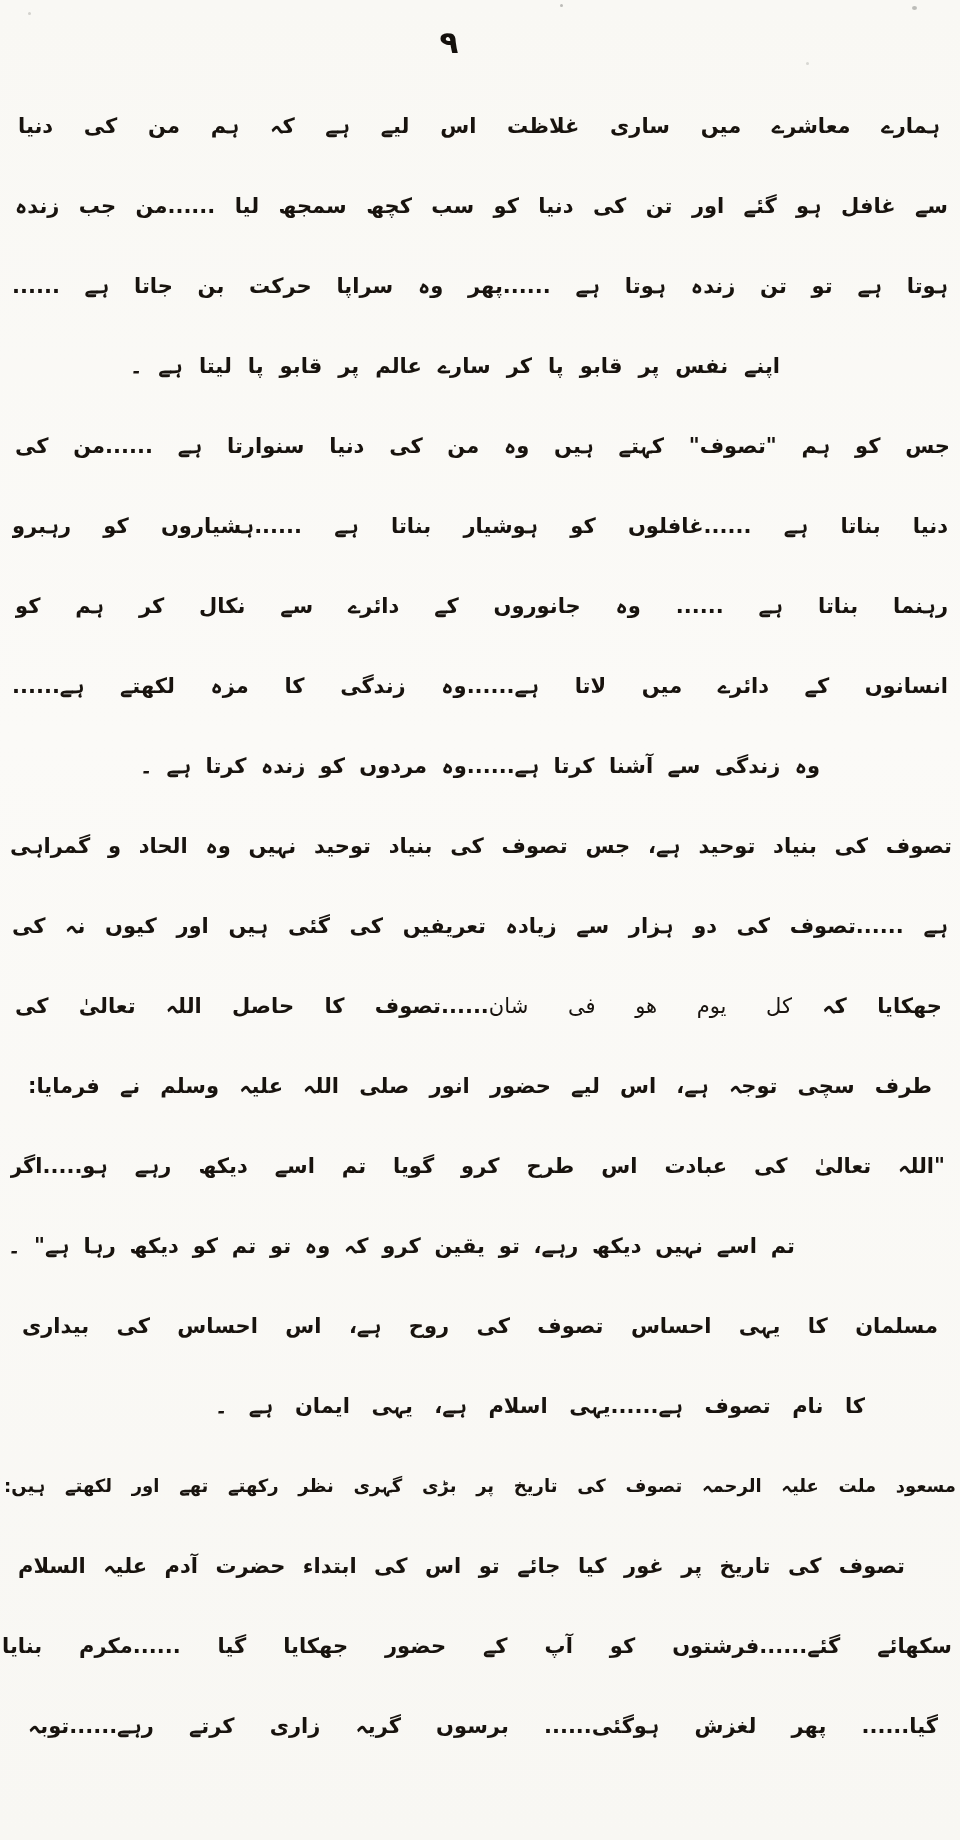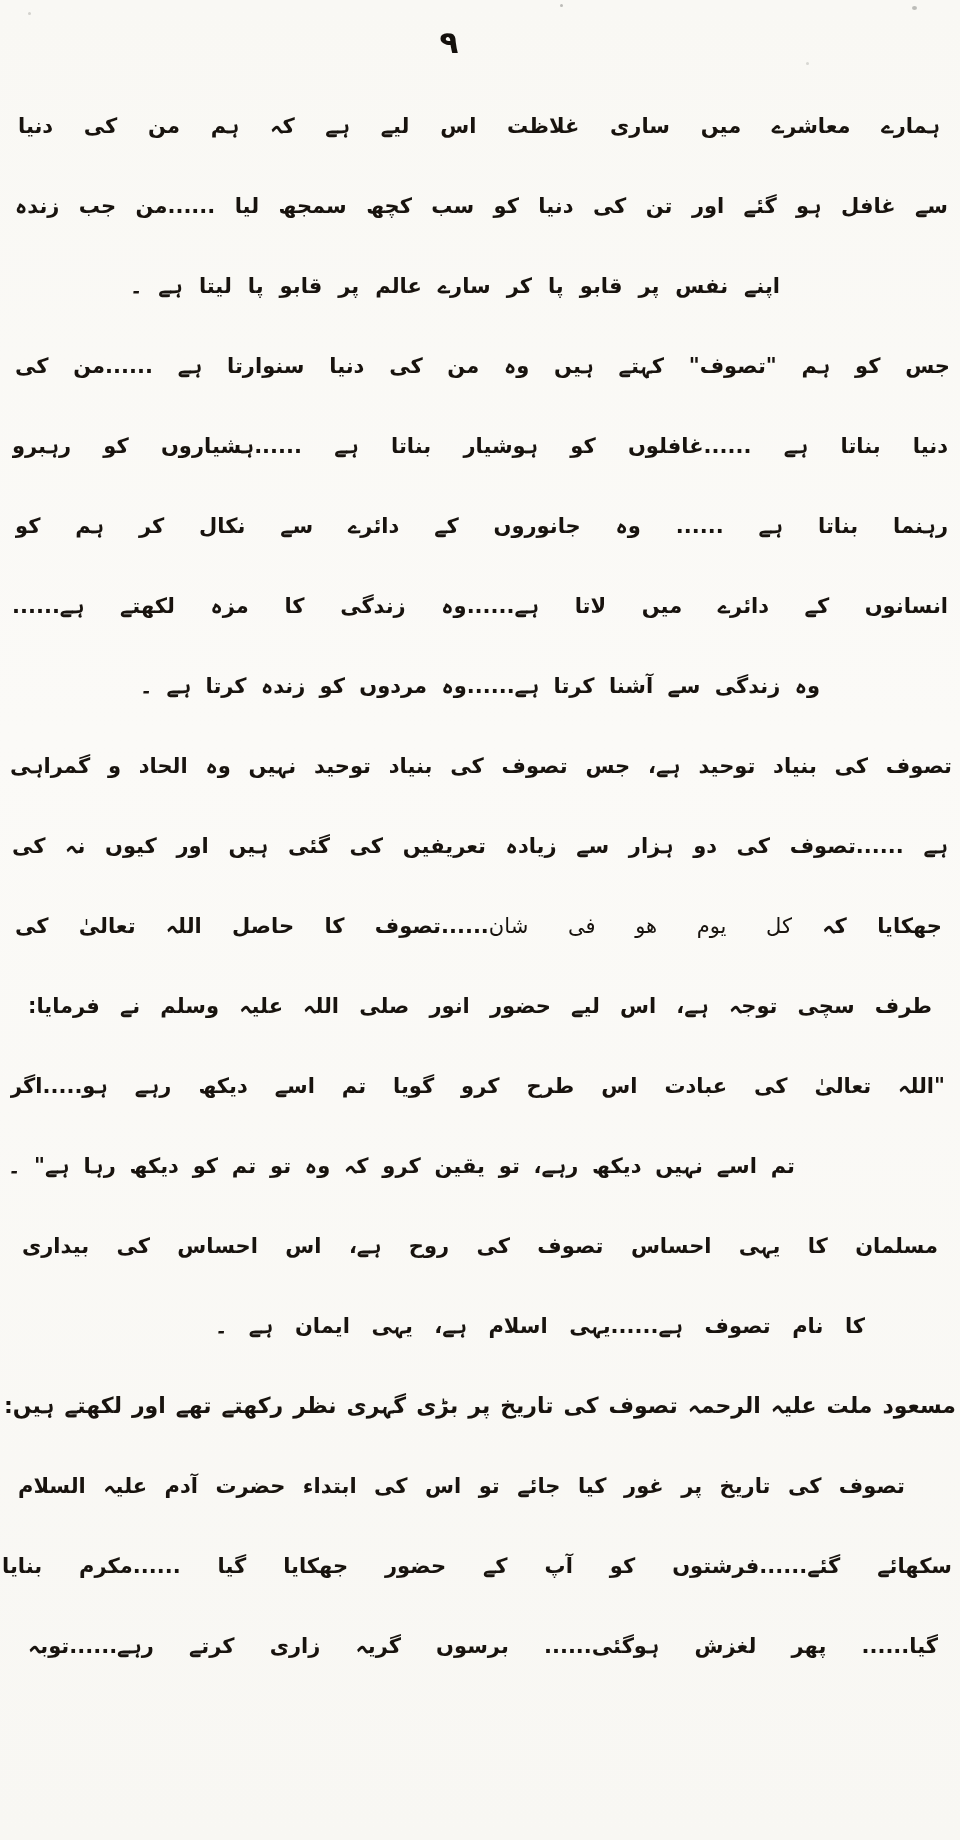--- a/index.html
+++ b/index.html
@@ -42,21 +42,21 @@
     font-weight: bold;
     color: #18130e;
     direction: rtl;
     text-align: justify;
     text-align-last: justify;
     text-justify: inter-word;
     white-space: nowrap;
     overflow: hidden;
   }
 
-  .ln.small { font-size: 22px; }
+  .ln.small { font-size: 18px; }
 
   .quran-phrase {
     font-weight: normal;
     letter-spacing: 3px;
     word-spacing: 10px;
   }
 
   
   .speck {
     position: absolute;
@@ -77,20 +77,21 @@
   <span class="speck s1"></span>
   <span class="speck s2"></span>
   <span class="speck s3"></span>
   <span class="speck s4"></span>
 
   <div class="page-number">۹</div>
 
   <div class="text-block">
     <div class="ln" style="margin:0 20px 0 18px">ہمارے معاشرے میں ساری غلاظت اس لیے ہے کہ ہم من کی دنیا</div>
     <div class="ln" style="margin:0 12px 0 15px">سے غافل ہو گئے اور تن کی دنیا کو سب کچھ سمجھ لیا ......من جب زندہ</div>
+    <div class="ln" style="margin:0 12px 0 12px">ہوتا ہے تو تن زندہ ہوتا ہے ......پھر وہ سراپا حرکت بن جاتا ہے ......</div>
     <div class="ln" style="margin:0 180px 0 130px">اپنے نفس پر قابو پا کر سارے عالم پر قابو پا لیتا ہے ۔</div>
     <div class="ln" style="margin:0 10px 0 15px">جس کو ہم "تصوف" کہتے ہیں وہ من کی دنیا سنوارتا ہے ......من کی</div>
     <div class="ln" style="margin:0 12px 0 12px">دنیا بناتا ہے ......غافلوں کو ہوشیار بناتا ہے ......ہشیاروں کو رہبرو</div>
     <div class="ln" style="margin:0 12px 0 15px">رہنما بناتا ہے ...... وہ جانوروں کے دائرے سے نکال کر ہم کو</div>
     <div class="ln" style="margin:0 12px 0 12px">انسانوں کے دائرے میں لاتا ہے......وہ زندگی کا مزہ لکھتے ہے......</div>
     <div class="ln" style="margin:0 140px 0 140px">وہ زندگی سے آشنا کرتا ہے......وہ مردوں کو زندہ کرتا ہے ۔</div>
     <div class="ln" style="margin:0 8px 0 10px">تصوف کی بنیاد توحید ہے، جس تصوف کی بنیاد توحید نہیں وہ الحاد و گمراہی</div>
     <div class="ln" style="margin:0 12px 0 12px">ہے ......تصوف کی دو ہزار سے زیادہ تعریفیں کی گئی ہیں اور کیوں نہ کی</div>
     <div class="ln" style="margin:0 18px 0 15px"><span>جھکایا کہ </span><span class="quran-phrase">کل یوم ھو فی شان</span><span>......تصوف کا حاصل اللہ تعالیٰ کی</span></div>
     <div class="ln" style="margin:0 28px 0 28px">طرف سچی توجہ ہے، اس لیے حضور انور صلی اللہ علیہ وسلم نے فرمایا:</div>

